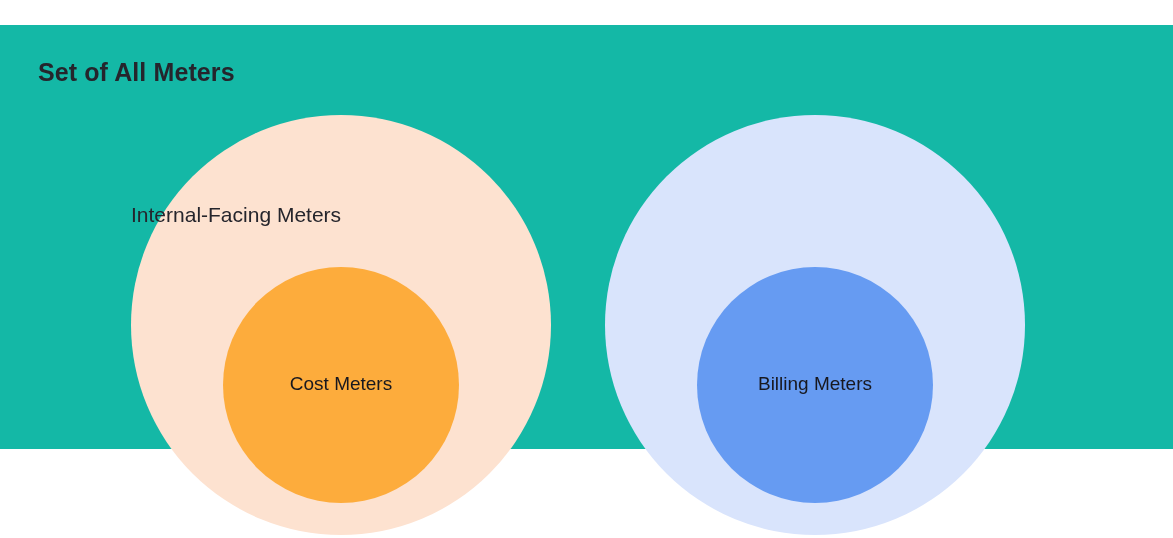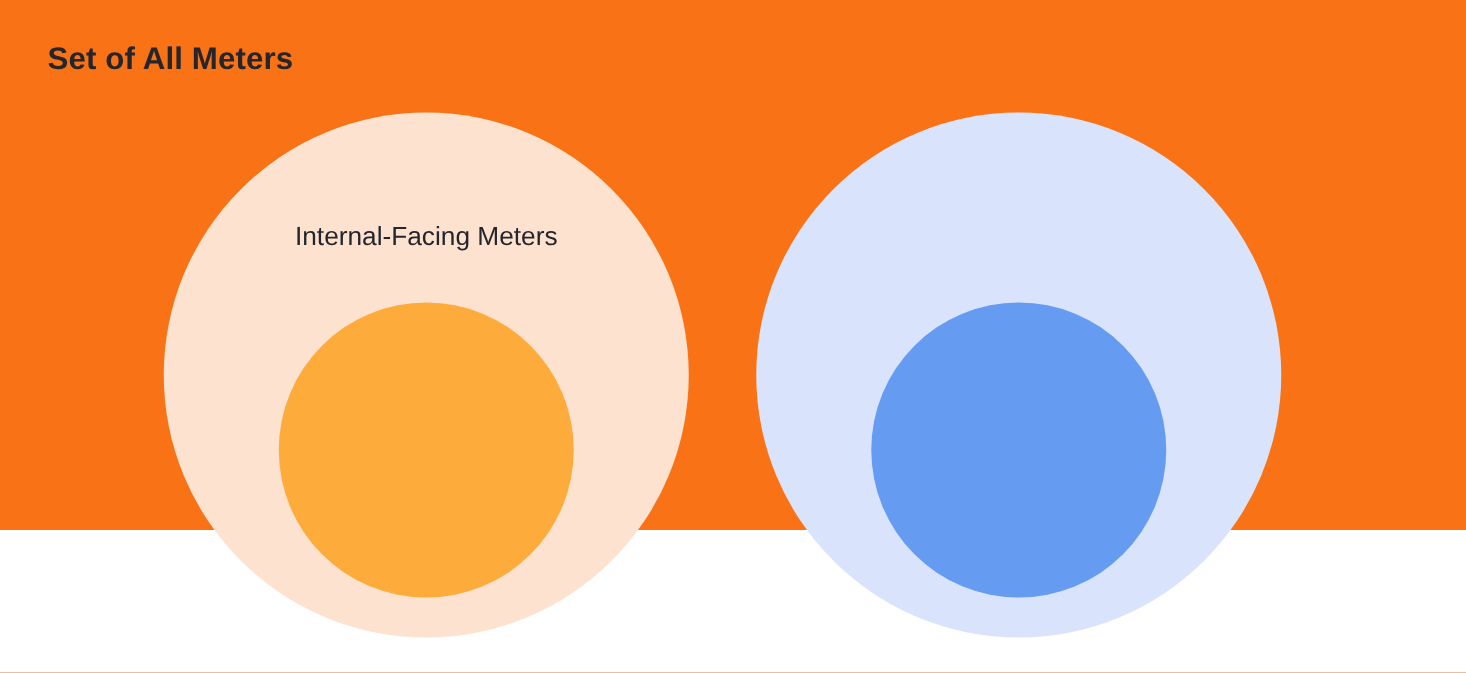--- a/index.html
+++ b/index.html
@@ -9,21 +9,22 @@
   body {
     width: 1173px;
     height: 538px;
     overflow: hidden;
     font-family: "Liberation Sans", sans-serif;
   }
   #canvas {
     position: relative;
     width: 1173px;
     height: 424px;
-    background: #f97316;
+    background: #14b8a6;
+    margin-top: 25px;
   }
   #page-title {
     position: absolute;
     left: 38px;
     top: 33px;
     font-size: 25px;
     font-weight: bold;
     color: #25252c;
     letter-spacing: 0.1px;
     white-space: nowrap;
@@ -57,21 +58,20 @@
     border-radius: 50%;
   }
   #inner-cost { background: #fdac3c; }
   #inner-billing { background: #669bf2; }
 
   .outer-label {
     position: absolute;
     left: 0;
     top: 88px;
     width: 420px;
-    text-align: center;
     font-size: 21px;
     font-weight: 500;
     color: #25252c;
     white-space: nowrap;
   }
   .inner-label {
     position: absolute;
     left: 0;
     top: 258px;
     width: 420px;
@@ -86,20 +86,22 @@
 <body>
 
 <div id="canvas">
 
   <div id="page-title">Set of All Meters</div>
 
   <div class="venn-group" id="group-internal">
     <div class="outer-circle" id="outer-internal"></div>
     <div class="inner-circle" id="inner-cost"></div>
     <div class="outer-label">Internal-Facing Meters</div>
+    <div class="inner-label">Cost Meters</div>
   </div>
 
   <div class="venn-group" id="group-customer">
     <div class="outer-circle" id="outer-customer"></div>
     <div class="inner-circle" id="inner-billing"></div>
+    <div class="inner-label">Billing Meters</div>
   </div>
 
 </div>
 
 </body></html>

